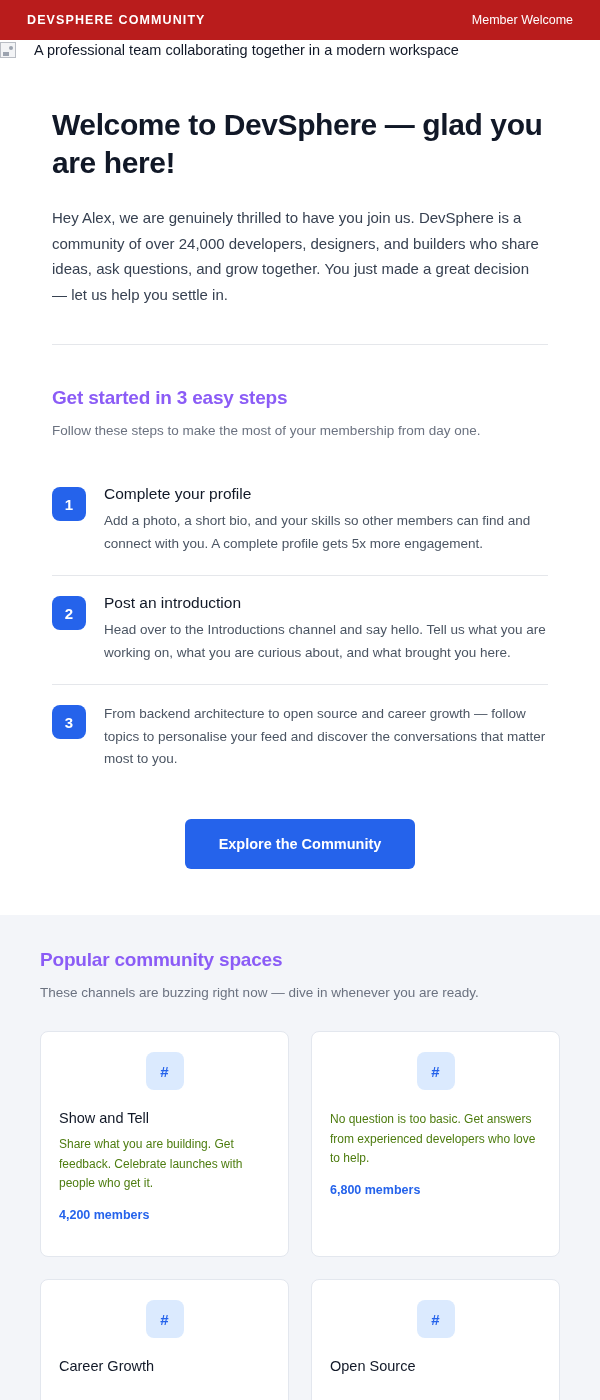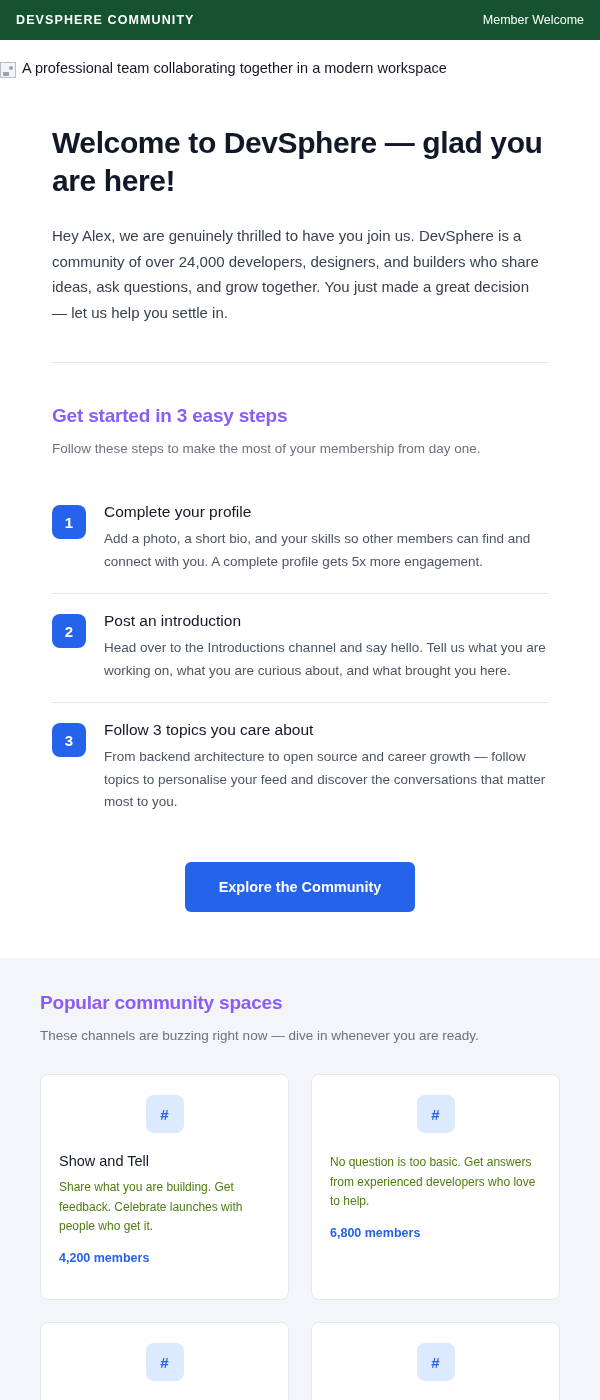--- a/index.html
+++ b/index.html
@@ -8,26 +8,26 @@
     width: 600px;
     background: #ffffff;
     font-family: "Liberation Sans", sans-serif;
     color: #1f2937;
   }
   body { width: 600px; }
 
   
   .topbar {
     height: 40px;
-    background: #14532d;
+    background: #b91c1c;
     color: #ffffff;
     display: flex;
     align-items: center;
     justify-content: space-between;
-    padding: 0 16px;
+    padding: 0 27px;
   }
   .brand {
     font-size: 12.5px;
     font-weight: bold;
     letter-spacing: 1.1px;
     text-transform: uppercase;
   }
   .topbar-right {
     font-size: 12.5px;
     font-weight: normal;
@@ -35,28 +35,27 @@
 
   
   .hero {
     padding: 0;
     background: #ffffff;
     position: relative;
     height: 20px;
   }
   .hero-alt {
     display: flex;
-    align-items: flex-end;
-    gap: 6px;
+    align-items: center;
+    gap: 18px;
     font-size: 14.5px;
     color: #111827;
     padding-left: 0;
     line-height: 20px;
     white-space: nowrap;
-    margin-top: 18px;
   }
   .broken-img-icon {
     width: 16px; height: 16px;
     flex: 0 0 16px;
     border: 1px solid #b9bdc4;
     background: #f3f4f6;
     position: relative;
     display: inline-block;
     vertical-align: middle;
   }
@@ -254,21 +253,20 @@
       <div class="step-badge">2</div>
       <div class="step-body">
         <p class="step-title">Post an introduction</p>
         <p class="step-text">Head over to the Introductions channel and say hello. Tell us what you are working on, what you are curious about, and what brought you here.</p>
       </div>
     </div>
 
     <div class="step">
       <div class="step-badge">3</div>
       <div class="step-body">
-        <p class="step-title">Follow 3 topics you care about</p>
         <p class="step-text">From backend architecture to open source and career growth — follow topics to personalise your feed and discover the conversations that matter most to you.</p>
       </div>
     </div>
 
   </div>
 
   <div class="cta-wrap">
     <button class="cta">Explore the Community</button>
   </div>
 </div>

